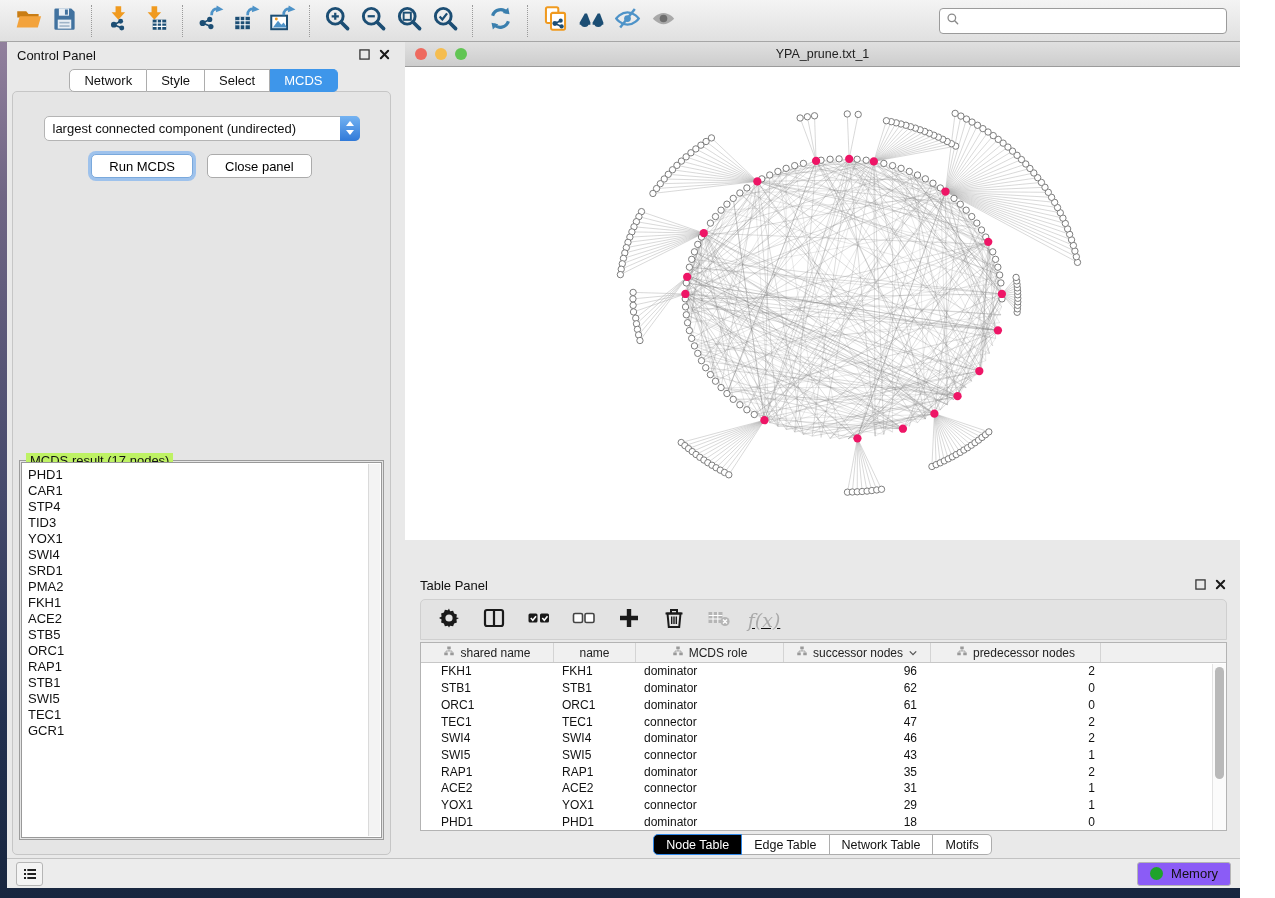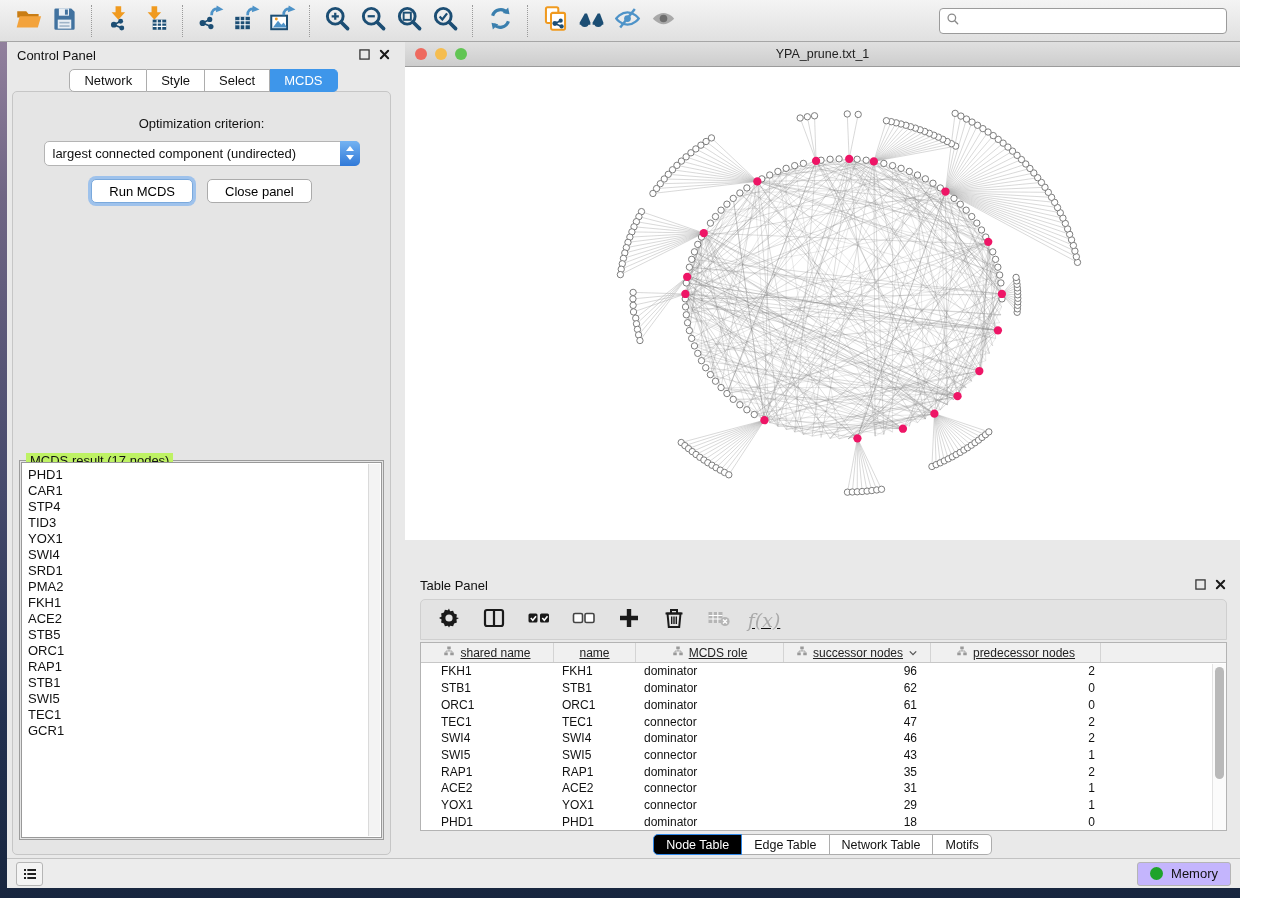--- a/index.html
+++ b/index.html
@@ -66,37 +66,37 @@
 
   
   .table-panel { flex:1; display:flex; flex-direction:column; }
   .tp-header { height:26px; display:flex; align-items:center; padding:0 14px 0 15px; font-size:13px; }
   .tp-toolbar { margin:1px 13px 0 15px; height:41px; background:#e3e3e3; border:1px solid #cfcfcf;
     border-radius:5px 5px 0 0; display:flex; align-items:center; gap:13px; padding:0 12px;text-decoration:underline; }
   .tp-tool { width:32px; height:32px; display:flex; align-items:center; justify-content:center; }
   .fx { font-family:"DejaVu Serif", serif; font-style:italic; font-size:19px; color:#aaa; }
   .tp-table { margin:2px 13px 0 15px; flex:1; background:#fff; border:1px solid #b3b3b3;
     position:relative; overflow:hidden; display:flex; flex-direction:column; }
-  .t-head { display:flex; height:20px; background:#f0f0f0; border-bottom:1px solid #c7c7c7; font-size:12px; color:#222; flex:none;text-decoration:underline; }
+  .t-head { display:flex; height:20px; background:#f0f0f0; border-bottom:1px solid #c7c7c7; font-size:12px; color:#222; flex:none; }
   .t-col { display:flex; align-items:center; justify-content:center; gap:5px; border-right:1px solid #d4d4d4; position:relative; }
   .t-col:last-child { border-right:none; }
   .t-row { display:flex; height:16.7px; align-items:center; font-size:12px; flex:none; }
   .t-cell { overflow:hidden; white-space:nowrap; }
   .t-scroll { position:absolute; top:21px; right:0; bottom:0; width:14px; background:#fbfbfb; border-left:1px solid #e3e3e3; }
   .t-thumb { position:absolute; top:3px; left:2px; width:9px; height:112px; background:#b9b9b9; border-radius:5px; }
   .tp-tabs { height:27px; display:flex; justify-content:center; align-items:center; }
   .tp-tabs .tab { height:21px; font-size:12.5px; padding:0 12px; }
   .tp-tabs .tab.active { background:#000000; border-color:#2f87e8; }
 
   
   .status-bar { position:absolute; left:7px; right:0; bottom:10px; height:30px; background:#ececec;
     border-top:1px solid #c2c2c2; display:flex; align-items:center; padding:0 9px; }
   .log-btn { width:27px; height:24px; background:#f4f4f4; border:1px solid #b5b5b5; border-radius:3px;
     display:flex; align-items:center; justify-content:center; }
-  .memory-btn { margin-left:auto; height:24px; background:#c4b5fd; border:1px solid #b5b5b5; border-radius:3px;
+  .memory-btn { margin-left:auto; height:24px; background:#8b5cf6; border:1px solid #b5b5b5; border-radius:3px;
     display:flex; align-items:center; gap:8px; padding:0 12px; font-size:13px; }
   .mem-dot { width:13px; height:13px; border-radius:50%; background:#1ea32b; }
 </style>
 </head>
 <body>
 
 <div class="screen">
 
   <div class="toolbar" id="main-toolbar">
 
@@ -266,21 +266,20 @@
           </span>
         </span>
       </div>
       <div class="cp-tabs" id="cp-tabs">
           <span class="tab">Network</span>
           <span class="tab">Style</span>
           <span class="tab">Select</span>
           <span class="tab active">MCDS</span>
         </div>
       <div class="cp-inner">
-        <div class="opt-label">Optimization criterion:</div>
         <div class="opt-select">
           <span class="val">largest connected component (undirected)</span>
           <span class="stepper">
             <svg width="10" height="7" viewBox="0 0 10 7">
                 <path d="M1 6l4-5 4 5z" fill="#fff"></path>
               </svg>
             <svg width="10" height="7" viewBox="0 0 10 7">
                 <path d="M1 1l4 5 4-5z" fill="#fff"></path>
               </svg>
           </span>

